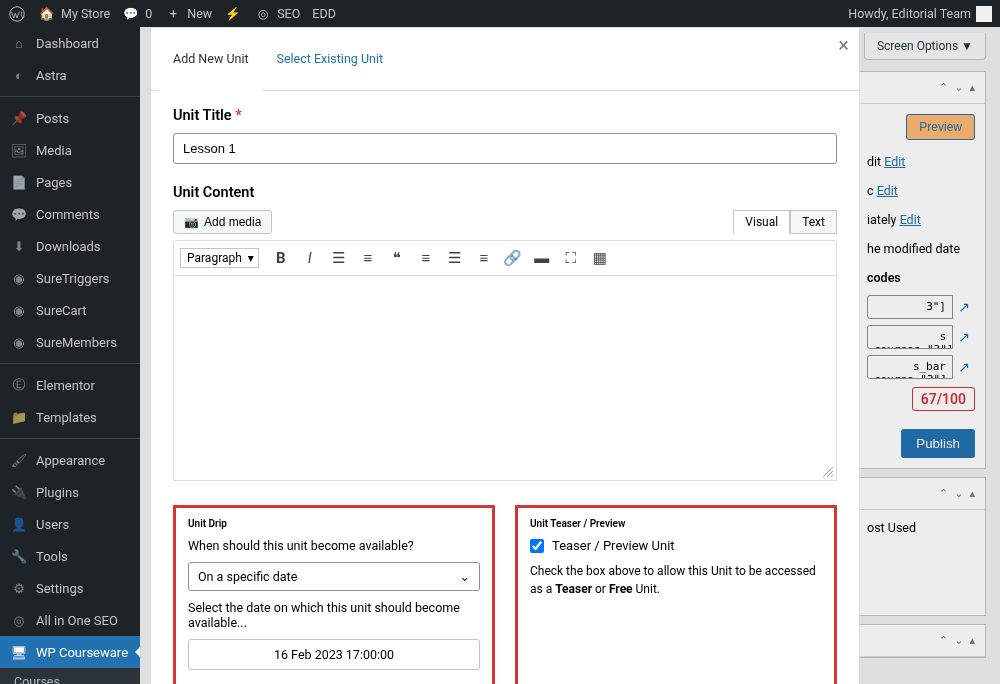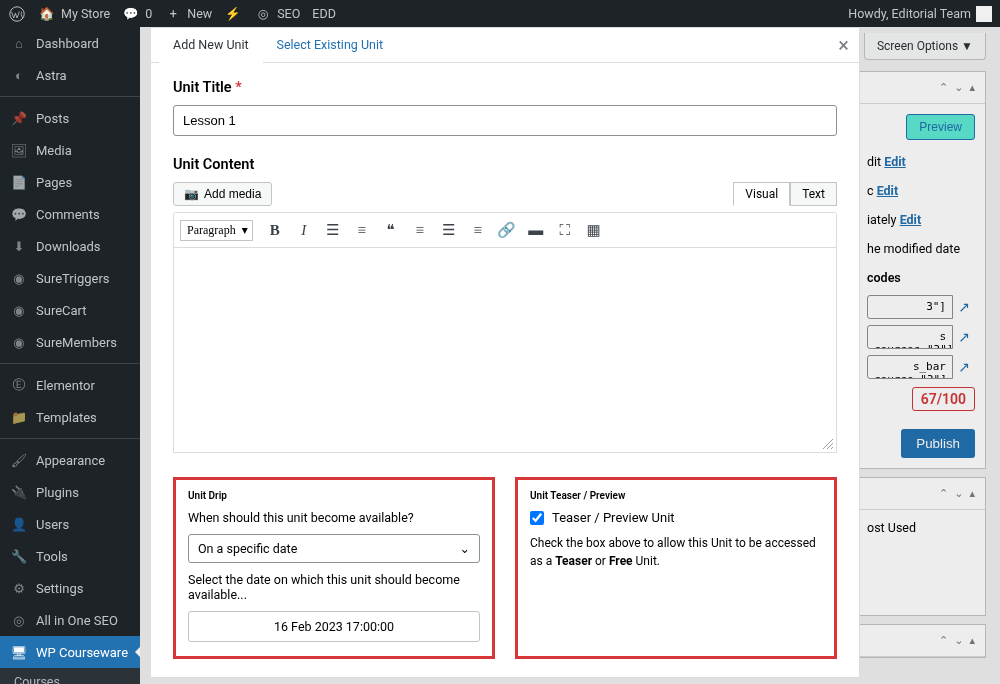--- a/index.html
+++ b/index.html
@@ -24,43 +24,43 @@
     .sidebar-sep { border-top: 1px solid #3c434a; margin: 5px 0; }
     
     .content-area { flex: 1; position: relative; background: #f0f0f1; overflow: hidden; }
     
     .modal-overlay { position: absolute; inset: 0; background: rgba(0,0,0,0.07); }
     
     .right-bg { position: absolute; right: 14px; top: 0; width: 130px; }
     .meta-box { background: #fff; border: 1px solid #c3c4c7; margin-top: 8px; }
     .meta-header { padding: 9px 10px; display: flex; justify-content: flex-end; gap: 6px; border-bottom: 1px solid #dcdcde; align-items: center; }
     .arrow-ctrl { font-size: 11px; color: #787c82; cursor: pointer; }
-    .preview-btn { border: 1px solid #2271b1; color: #2271b1; background: #5eead4; padding: 5px 12px; border-radius: 3px; font-size: 12px; cursor: pointer; }
+    .preview-btn { border: 1px solid #2271b1; color: #2271b1; background: #fdba74; padding: 5px 12px; border-radius: 3px; font-size: 12px; cursor: pointer; }
     .meta-body { padding: 10px; font-size: 12.5px; }
-    .link { color: #2271b1; text-decoration: underline; cursor: pointer; font-weight: bold; }
+    .link { color: #2271b1; text-decoration: underline; cursor: pointer; }
     .score-badge { border: 1px solid #d63638; color: #d63638; padding: 3px 8px; border-radius: 3px; display: inline-block; font-weight: 600; font-size: 14px; }
     .publish-btn { background: #2271b1; color: #fff; border: none; padding: 7px 15px; border-radius: 3px; font-weight: 500; cursor: pointer; }
     .code-row { display: flex; margin-bottom: 6px; align-items: center; }
     .code-input { flex: 1; border: 1px solid #8c8f94; border-radius: 3px 0 0 3px; padding: 4px 6px; font-size: 11px; font-family: monospace; height: 24px; overflow: hidden; text-align: right; }
     .ext-icon { width: 22px; height: 24px; color: #2271b1; display: flex; align-items: center; justify-content: center; font-size: 14px; }
     .screen-options { position: absolute; right: 14px; top: 6px; background: #f6f7f7; border: 1px solid #c3c4c7; border-top: none; border-radius: 0 0 4px 4px; padding: 6px 12px; font-size: 12px; cursor: pointer; color: #2c3338; }
     
     .modal { position: absolute; left: 10px; top: 0; width: 710px; background: #fff; border: 1px solid #dcdcde; }
     .modal-tabs { display: flex; border-bottom: 1px solid #dcdcde; position: relative; padding-left: 8px; }
-    .tab { padding: 9px 14px; font-size: 12.5px; cursor: pointer; color: #646970; }
+    .tab { padding: 23px 14px; font-size: 12.5px; cursor: pointer; color: #646970; }
     .tab.active { color: #2c3338; border-bottom: 2px solid #fff; margin-bottom: -1px; }
     .tab.link-tab { color: #2271b1; }
     .close-x { position: absolute; right: 10px; top: 7px; color: #787c82; font-size: 20px; cursor: pointer; line-height: 1; }
     .modal-body { padding: 16px 22px 18px; }
     
     .field-label { font-weight: 600; font-size: 14.5px; margin-bottom: 9px; }
     .req { color: #d63638; }
     .text-input { width: 100%; border: 1px solid #8c8f94; border-radius: 3px; padding: 7px 9px; font-size: 13px; }
     
-    .editor-toolbar { border: 1px solid #dcdcde; border-bottom: none; border-radius: 3px 3px 0 0; background: #4d7c0f; font-family: Liberation Serif, serif; }
+    .editor-toolbar { border: 1px solid #dcdcde; border-bottom: none; border-radius: 3px 3px 0 0; background: #4d7c0f; }
     .tb-row1 { display: flex; justify-content: space-between; align-items: center; padding: 5px 6px; border-bottom: 1px solid #dcdcde; }
     .add-media-btn { border: 1px solid #c3c4c7; background: #f6f7f7; padding: 4px 10px; border-radius: 3px; font-size: 12px; cursor: pointer; display: flex; align-items: center; gap: 5px; }
     .editor-tabs { display: flex; }
     .ed-tab { border: 1px solid #c3c4c7; padding: 4px 11px; font-size: 12px; cursor: pointer; background: #f6f7f7; }
     .ed-tab.active { background: #fff; border-bottom-color: #fff; }
     .tb-row2 { display: flex; align-items: center; gap: 3px; padding: 4px 6px; background: #fff; border-bottom: 1px solid #dcdcde; }
     .format-select { border: 1px solid #c3c4c7; padding: 2px 16px 2px 6px; font-size: 12px; background: #fff; margin-right: 6px; position: relative; }
     .ed-btn { width: 26px; height: 26px; display: flex; align-items: center; justify-content: center; cursor: pointer; color: #3c434a; font-size: 15px; }
     .editor-content { border: 1px solid #dcdcde; border-top: none; height: 205px; background: #fff; position: relative; }
     .resize-handle { position: absolute; right: 2px; bottom: 2px; width: 12px; height: 12px; }

